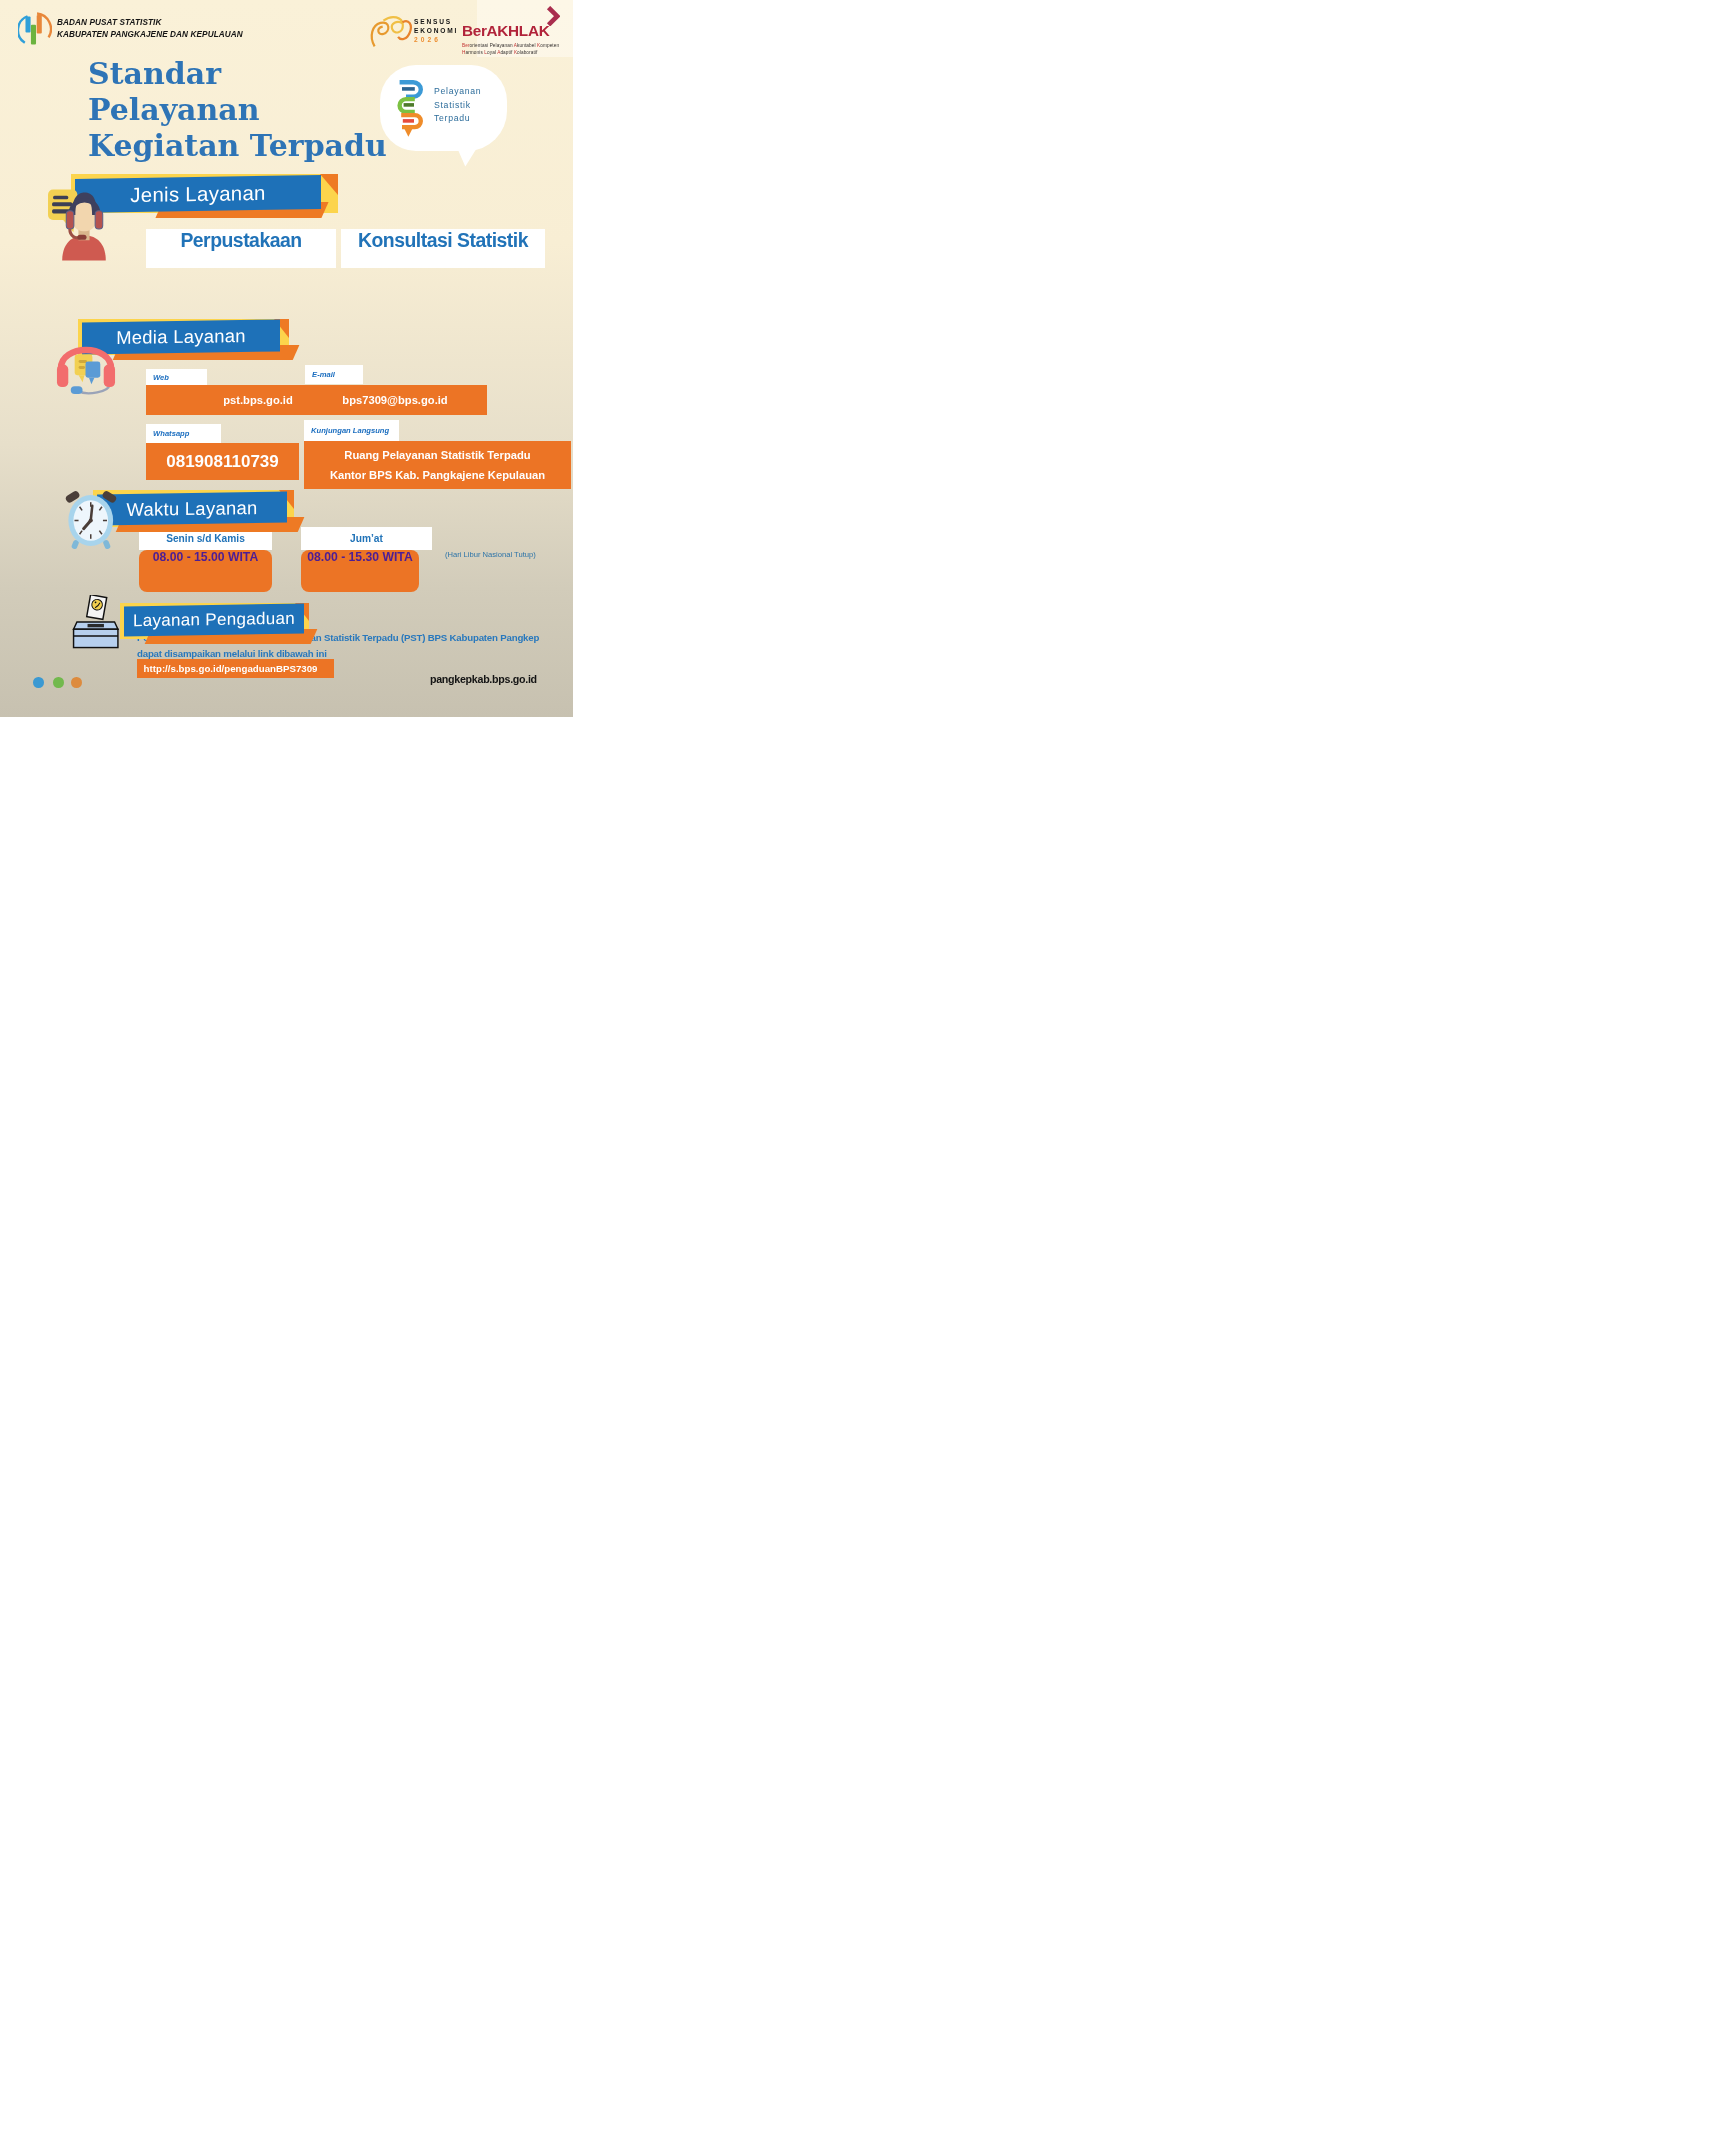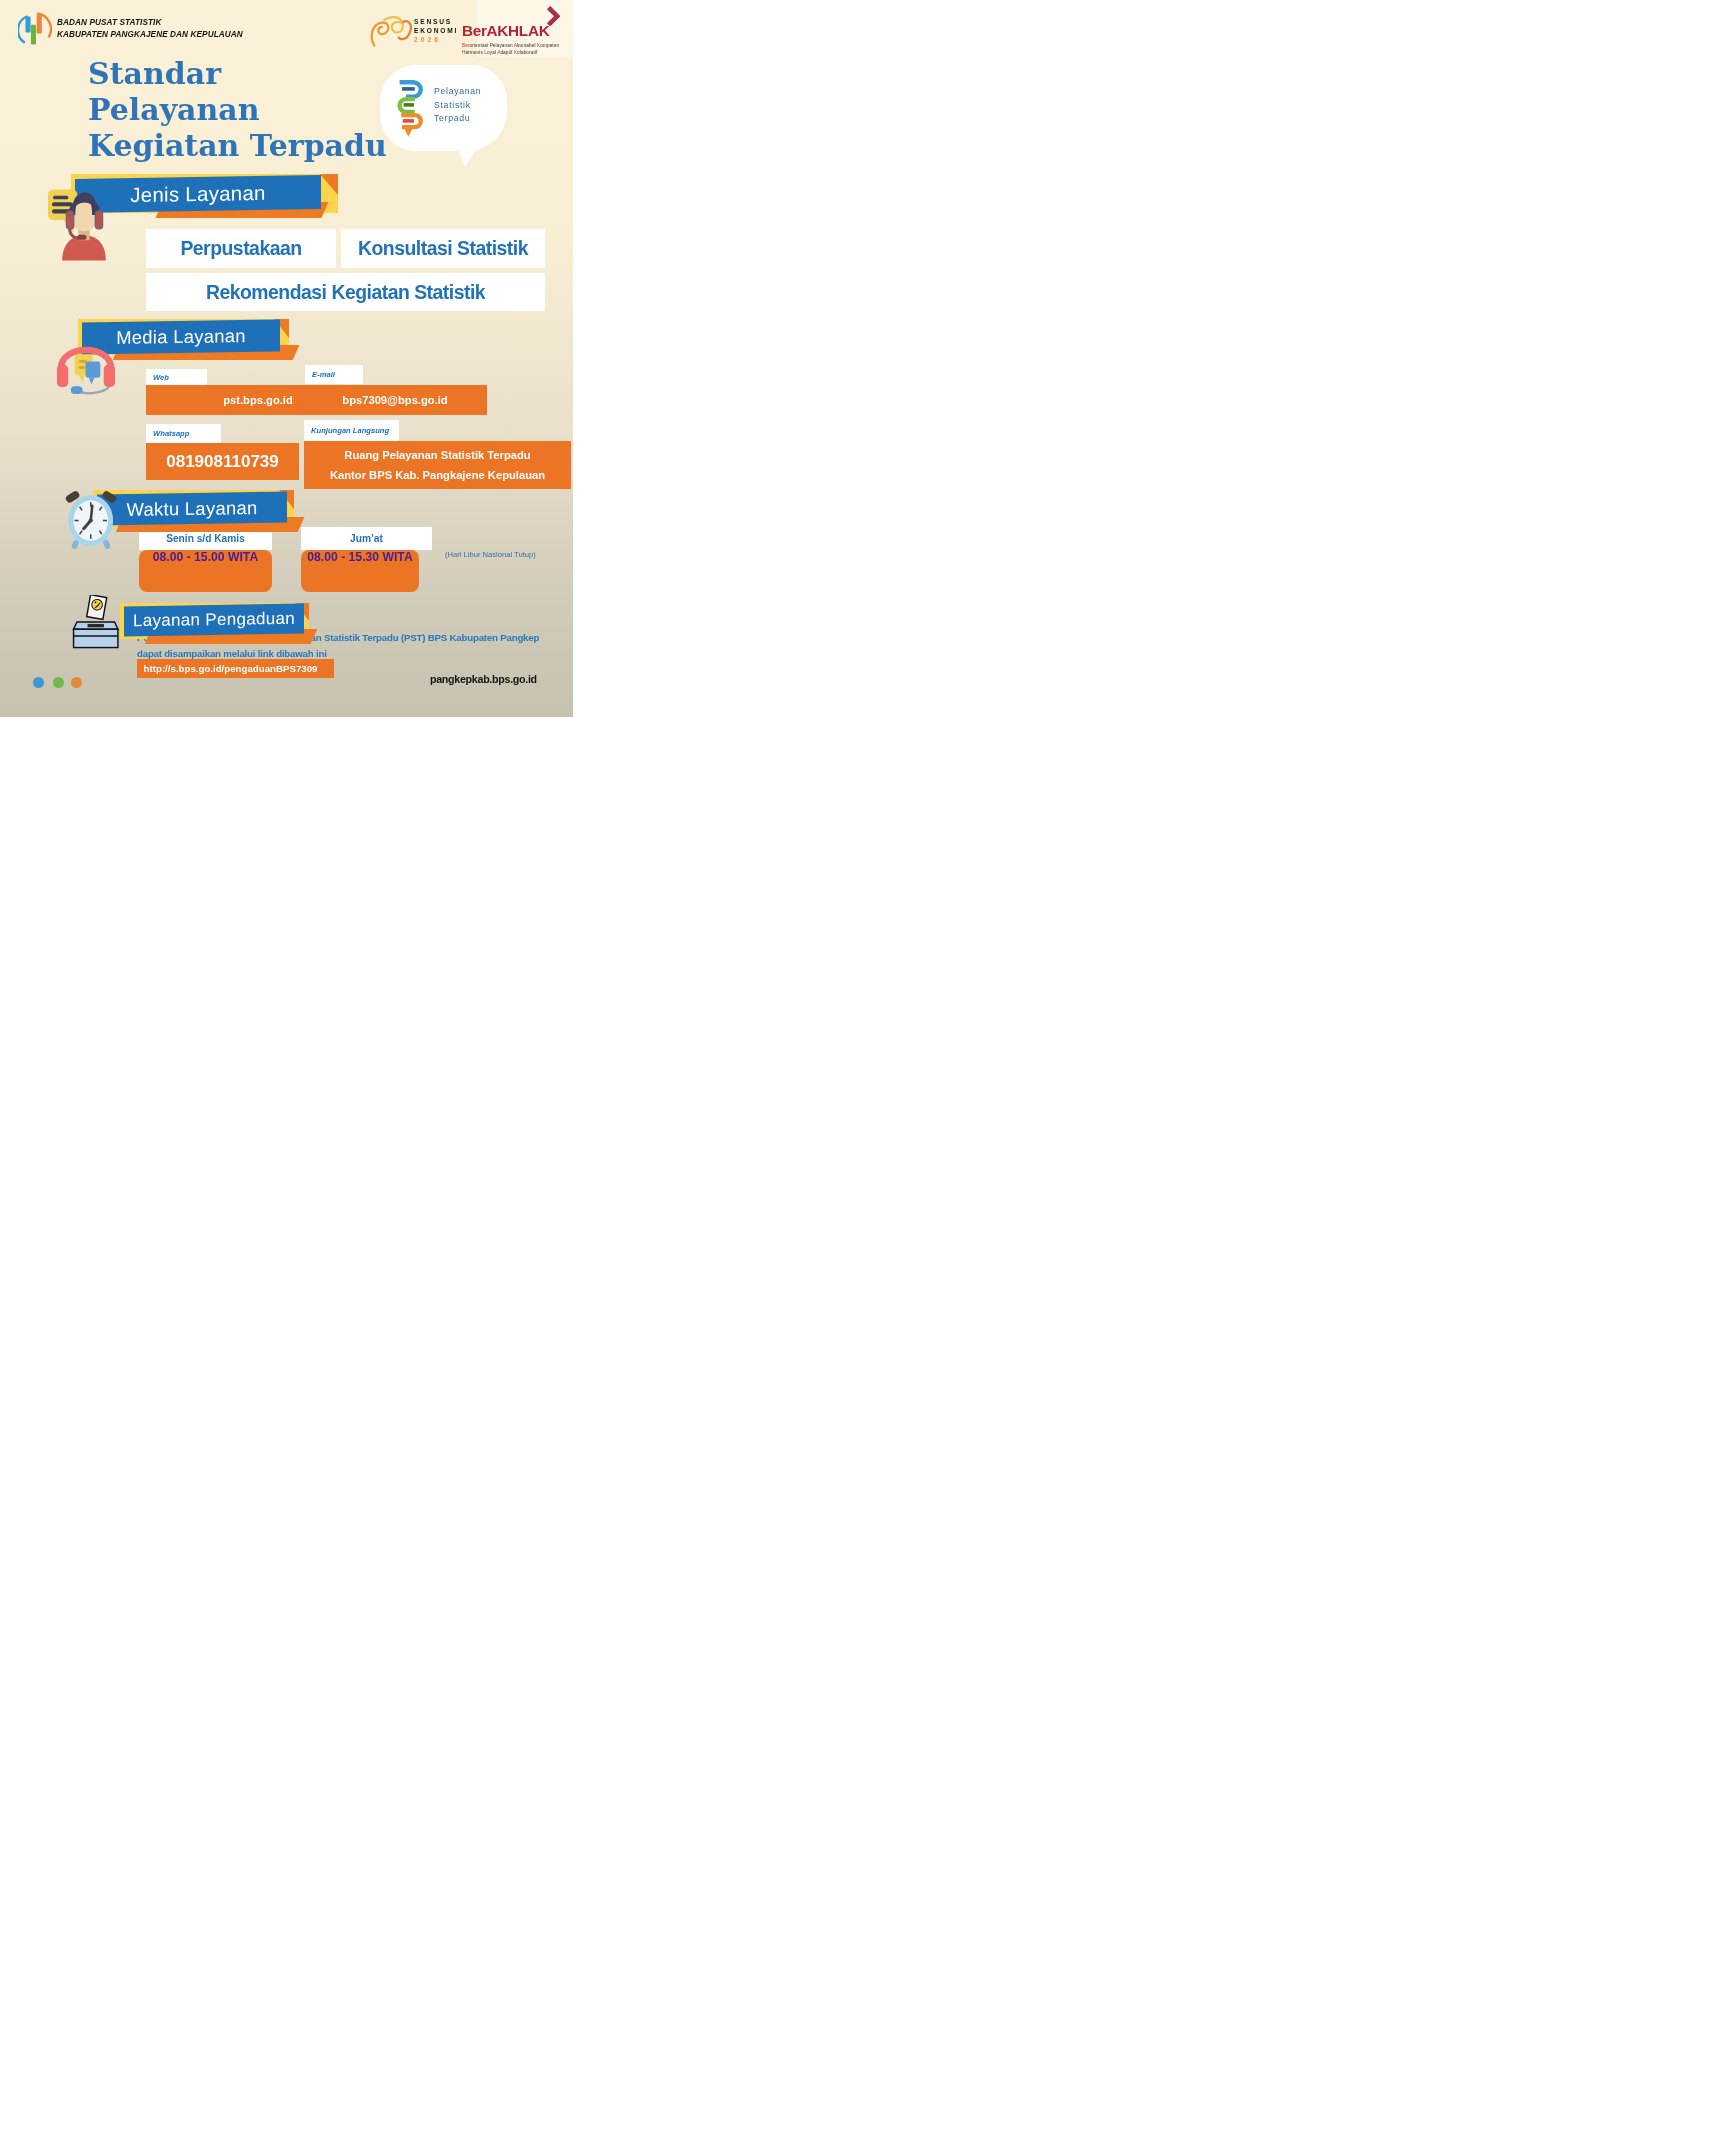--- a/index.html
+++ b/index.html
@@ -68,21 +68,21 @@
   #waktu-banner .b-text { font-size:18.4px; }
 
   #pengaduan-banner { left:120px; top:603px; width:194px; height:41px; }
   #pengaduan-banner .b-yellow { width:189px; height:36px; }
   #pengaduan-banner .b-corner { right:5.1px; border-top-width:18.4px; border-left-width:14.3px; }
   #pengaduan-banner .b-shadow { left:28px; top:25.5px; width:166px; height:15px; }
   #pengaduan-banner .b-blue { left:3.6px; top:2px; width:180px; height:30px; }
   #pengaduan-banner .b-text { font-size:17px; }
 
   
-  .box-white { position:absolute; background:#fff; display:flex; align-items:center;
+  .box-white { position:absolute; background:#fff; display:flex; align-items:flex-start;
     justify-content:center; }
   .box-white span { font-size:19.4px; font-weight:bold; color:#2173b8; letter-spacing:-0.5px;
     white-space:nowrap; }
   #box-perpus { left:146px; top:229px; width:190px; height:39px; }
   #box-konsul { left:341px; top:229px; width:204px; height:39px; }
   #box-rekom  { left:146px; top:273px; width:399px; height:38px; }
 
   
   .chan-label { position:absolute; background:#fff; display:flex; align-items:center;
     padding-left:7.1px; font-style:italic; font-weight:bold; color:#1d6fc0; font-size:7.6px; }
@@ -215,23 +215,20 @@
     <rect x="95" y="56" width="15" height="36" rx="7" fill="#b5534f" stroke="#5a5f86" stroke-width="2"></rect>
     <path d="M45,92 C45,106 56,111 66,109" stroke="#9c4f45" stroke-width="6" fill="none"></path>
     <rect x="60" y="103" width="18" height="10" rx="5" fill="#8a3f38"></rect>
   </svg>
 
   <div class="box-white" id="box-perpus">
     <span>Perpustakaan</span>
   </div>
   <div class="box-white" id="box-konsul">
     <span>Konsultasi Statistik</span>
-  </div>
-  <div class="box-white" id="box-rekom">
-    <span>Rekomendasi Kegiatan Statistik</span>
   </div>
 
   <div class="banner" id="media-banner">
     <div class="b-yellow"></div>
     <div class="b-corner"></div>
     <div class="b-shadow"></div>
     <div class="b-blue">
       <span class="b-text">Media Layanan</span>
     </div>
   </div>

